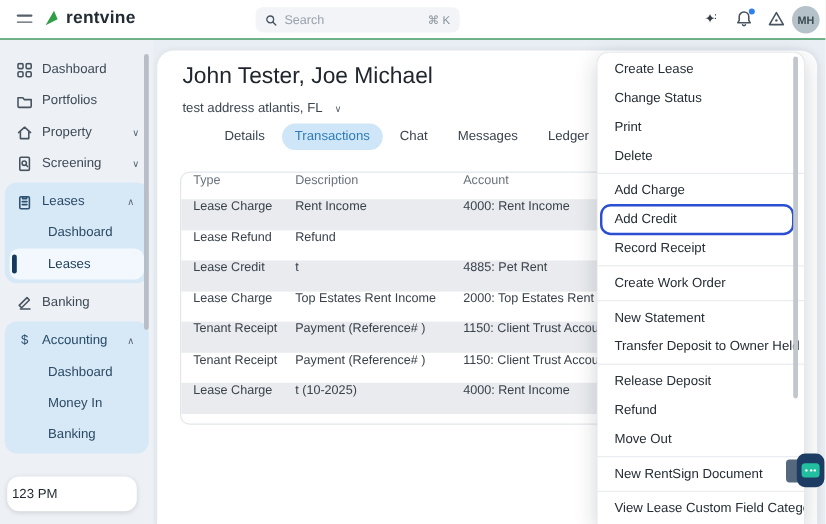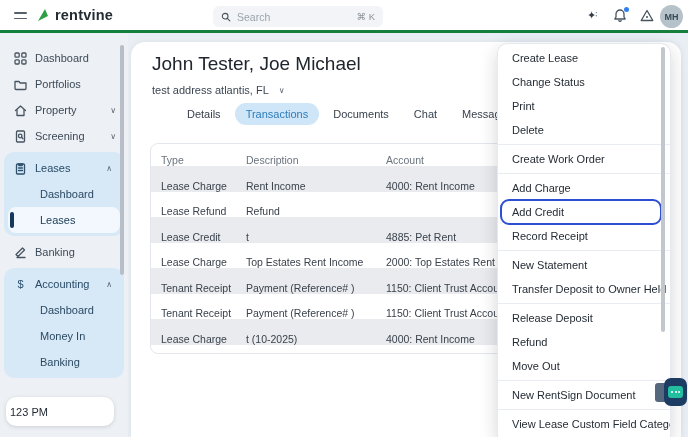--- a/index.html
+++ b/index.html
@@ -9,21 +9,21 @@
     background:#e9eef4;
     font-family:"Liberation Sans", sans-serif;
     color:#2c3642;
   }
   svg { display:block; }
   .ico { stroke:#47535f; fill:none; stroke-width:1.3; stroke-linecap:round; stroke-linejoin:round; }
 
   
   .header {
     position:absolute; left:0; top:0; width:688px; height:33px;
-    background:#fff; border-bottom:3px solid #15803d;
+    background:#fff; border-bottom:1px solid #15803d;
     display:flex; align-items:center; z-index:30;text-decoration:underline;
   }
   .hamburger { position:absolute; left:14px; top:12px; width:13px; cursor:pointer; }
   .hamburger i { display:block; height:1.6px; background:#55606b; margin-bottom:4px; border-radius:1px; }
   .brand { position:absolute; left:36px; top:7px; display:flex; align-items:center; gap:4px; }
   .brand-text { font-size:14.5px; font-weight:700; color:#232c34; letter-spacing:.2px; }
   .searchbar {
     position:absolute; left:213px; top:6px; width:170px; height:21px;
     background:#f2f4f7; border-radius:6px; display:flex; align-items:center; padding:0 8px; gap:6px;
   }
@@ -74,21 +74,21 @@
   .page-title { position:absolute; left:21px; top:11px; font-size:19px; color:#20262e; }
   .page-sub { position:absolute; left:21px; top:42px; font-size:11px; color:#3c4652; display:flex; align-items:center; gap:10px; cursor:pointer; }
   .page-sub .chev { font-size:8px; color:#5b6570; }
   .tabs { position:absolute; left:45px; top:61px; display:flex; align-items:center; gap:3px; }
   .tab { padding:5px 11px; font-size:11px; color:#39424d; border-radius:13px; cursor:pointer; white-space:nowrap; }
   .tab.active { background:#cfe6f8; color:#2f7cb8; }
   .tbl {
     position:absolute; left:19px; top:101px; width:510px;
     border:1px solid #e3e7ec; border-radius:8px; overflow:hidden; background:#fff;
   }
-  .tr { display:flex; align-items:flex-end; height:25.5px; font-size:10.5px; color:#3a424c; }
+  .tr { display:flex; align-items:flex-start; height:25.5px; font-size:10.5px; color:#3a424c; }
   .tr.head { height:22px; color:#6a737e; }
   .tr .c1 { width:86px; padding-left:10px; }
   .tr .c2 { width:140px; padding-left:9px; }
   .tr .c3 { flex:1; padding-left:9px; }
   .tr.stripe { background:#e9ebee; }
   .tbl-pad { height:8px; }
 
   
   .menu {
     position:absolute; left:497px; top:43px; width:174px; height:394px;
@@ -255,21 +255,20 @@
 
 <div class="card">
   <div class="page-title">John Tester, Joe Michael</div>
   <div class="page-sub">
     <span>test address atlantis, FL</span>
     <span class="chev">∨</span>
   </div>
   <div class="tabs">
     <span class="tab">Details</span>
     <span class="tab active">Transactions</span>
-    <span class="tab">Documents</span>
     <span class="tab">Chat</span>
     <span class="tab">Messages</span>
     <span class="tab">Ledger</span>
     <span class="tab">S</span>
   </div>
 
   <div class="tbl">
     <div class="tr head">
       <span class="c1">Type</span>
       <span class="c2">Description</span>
@@ -315,28 +314,28 @@
 </div>
 
 <div class="menu">
   <div class="menu-section">
     <div class="menu-item">Create Lease</div>
     <div class="menu-item">Change Status</div>
     <div class="menu-item">Print</div>
     <div class="menu-item">Delete</div>
   </div>
   <div class="menu-section">
-    <div class="menu-item">Create Work Order</div>
-  </div>
-  <div class="menu-section">
     <div class="menu-item">Add Charge</div>
     <div class="menu-item focused">Add Credit</div>
     <div class="menu-item">Record Receipt</div>
   </div>
   <div class="menu-section">
+    <div class="menu-item">Create Work Order</div>
+  </div>
+  <div class="menu-section">
     <div class="menu-item">New Statement</div>
     <div class="menu-item">Transfer Deposit to Owner Held</div>
   </div>
   <div class="menu-section">
     <div class="menu-item">Release Deposit</div>
     <div class="menu-item">Refund</div>
     <div class="menu-item">Move Out</div>
   </div>
   <div class="menu-section">
     <div class="menu-item">New RentSign Document</div>

